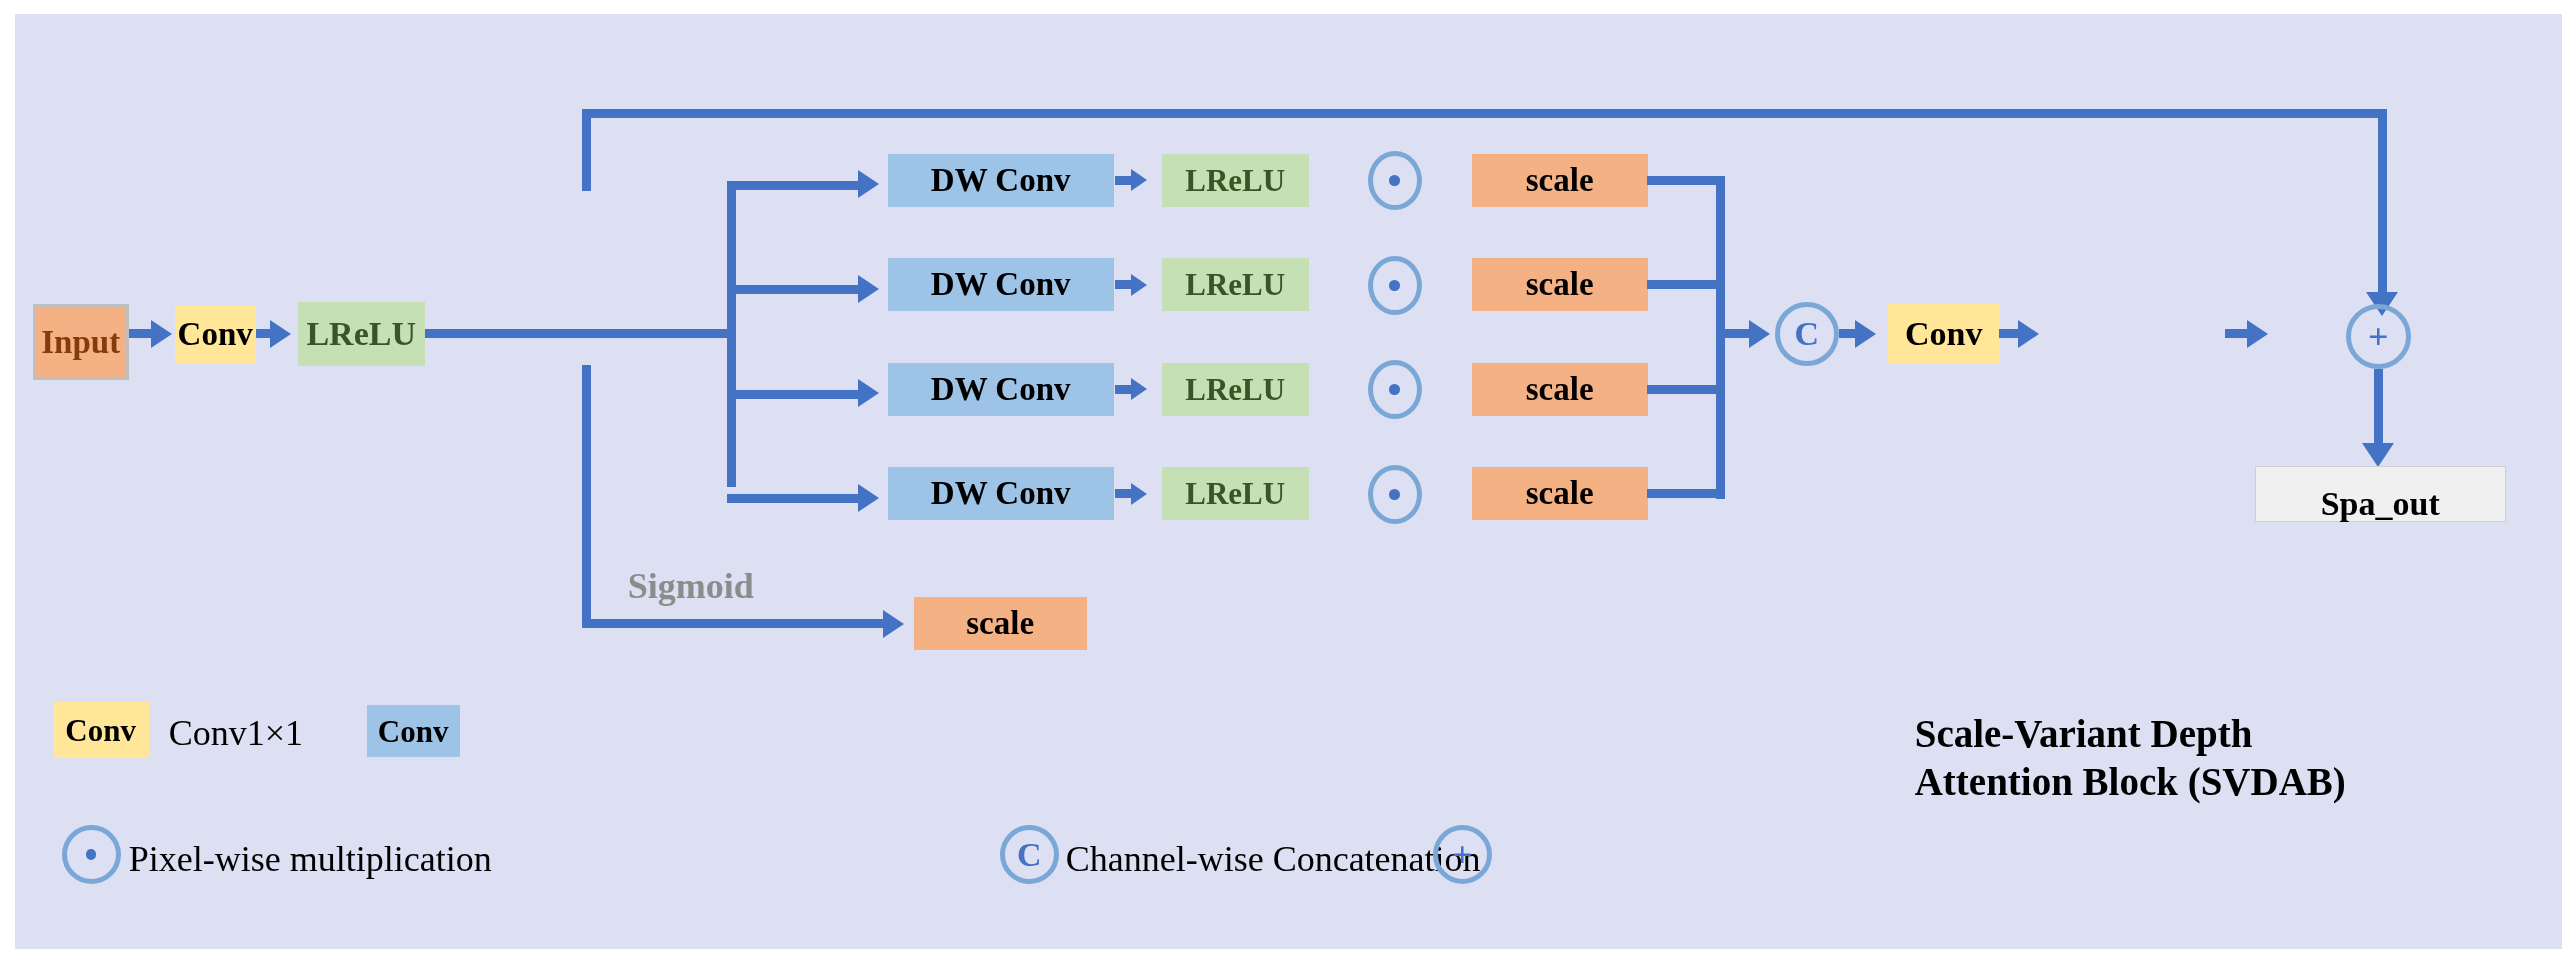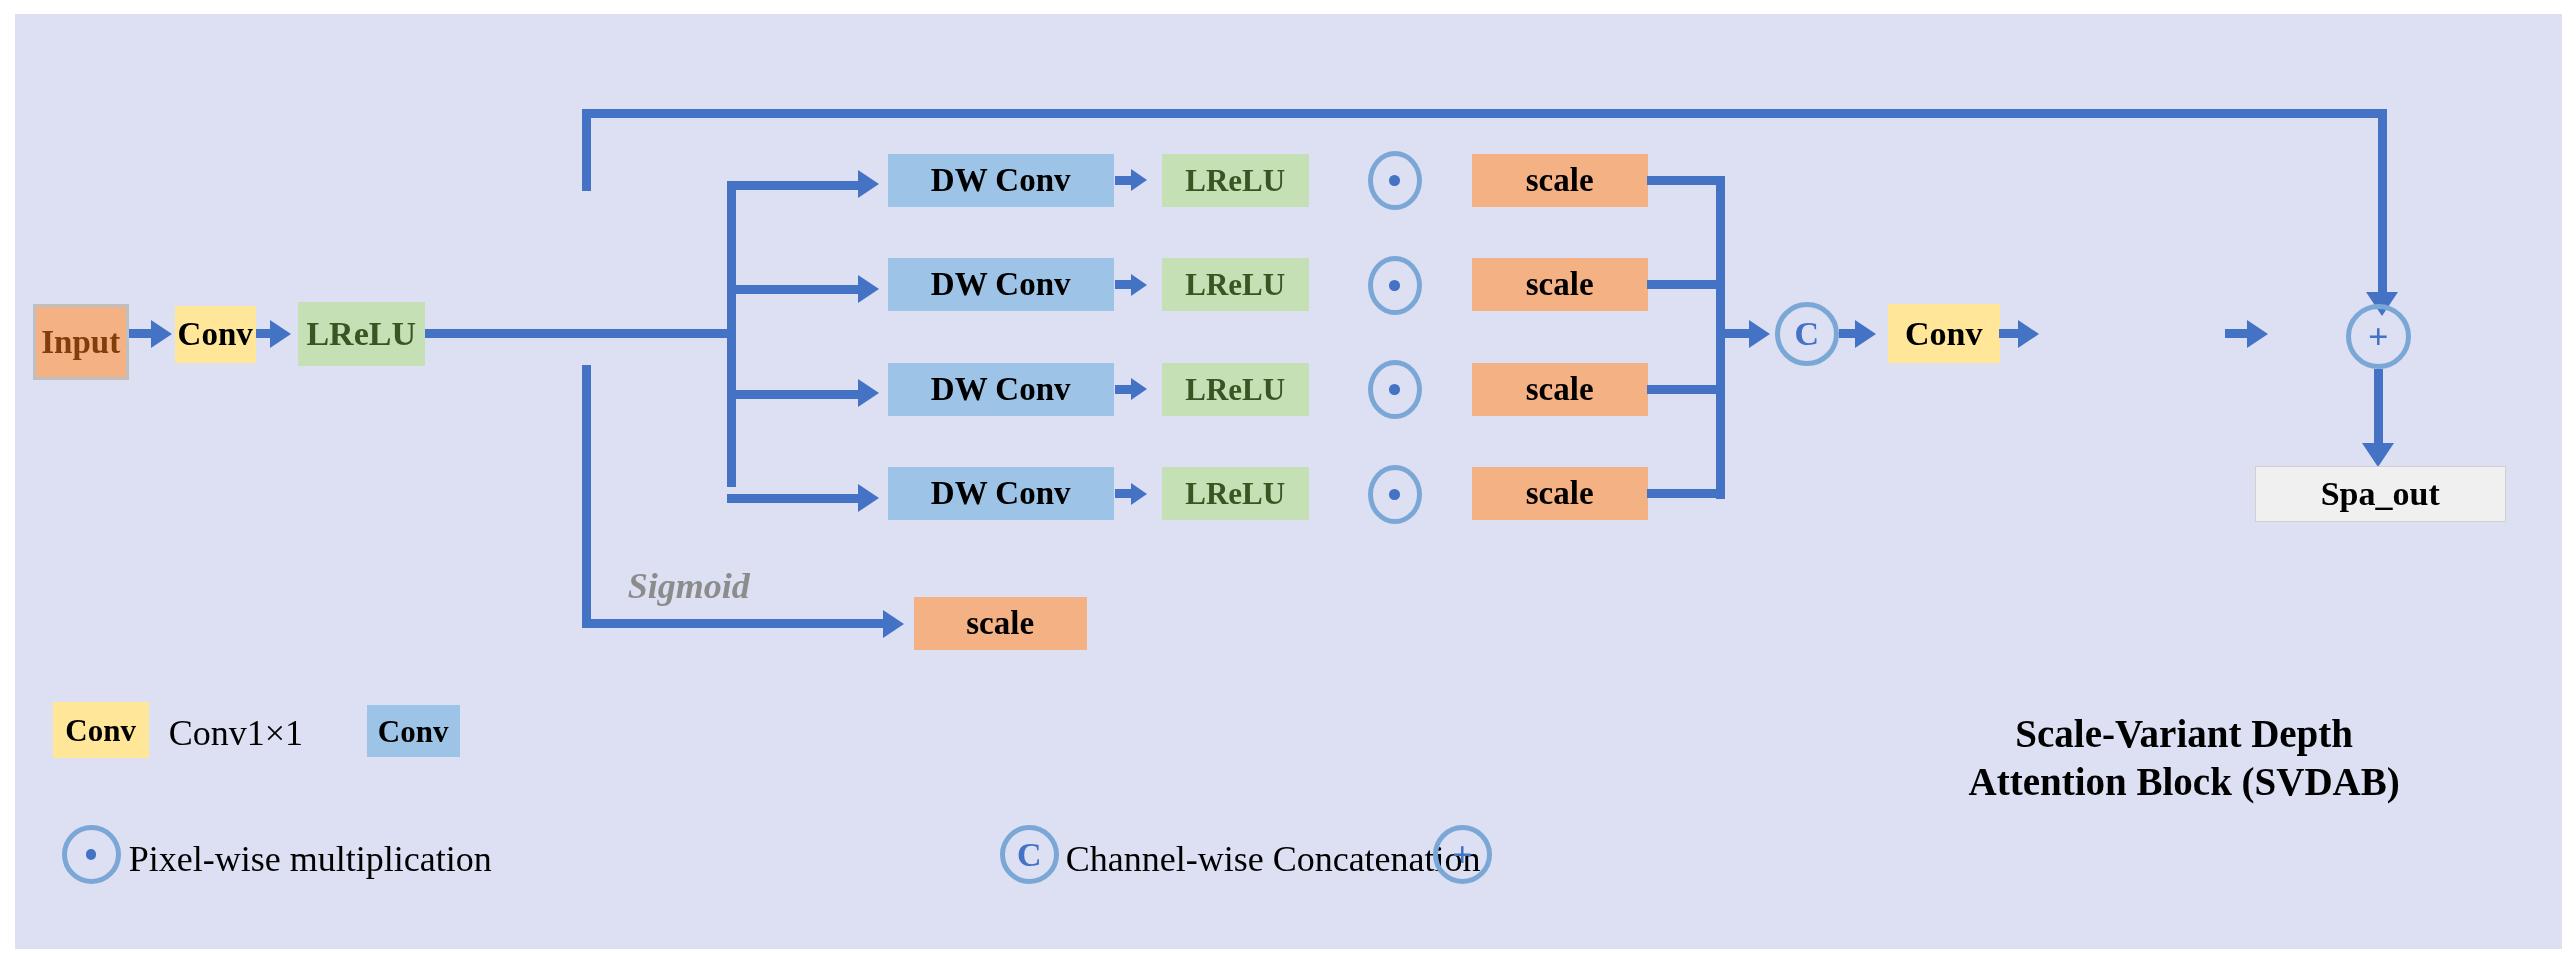--- a/index.html
+++ b/index.html
@@ -84,21 +84,21 @@
     color:#000000;
     font-weight:normal;
     white-space:nowrap;
   }
   .title-text{
     position:absolute;
     color:#000000;
     font-weight:bold;
     font-size:39px;
     line-height:1.22;
-    text-align:center;
+    text-align:left;
     white-space:pre-line;
   }
 </style>
 </head>
 <body>
 
 <div id="canvas">
   <div id="panel">
 
     <div class="vline" style="left:567px;top:95px;height:82px;"></div>
@@ -199,21 +199,21 @@
     </div>
     <div class="box b-orange" style="left:1457px;top:453px;width:176px;height:53px;font-size:33px;">
       <span>scale</span>
     </div>
     <div class="hline" style="left:1632px;top:475px;width:78px;"></div>
 
     <div class="vline" style="left:1701px;top:162px;height:323px;"></div>
     <div class="hline" style="left:1701px;top:315px;width:38px;"></div>
     <div class="arrow-r" style="left:1734px;top:306px;"></div>
 
-    <div class="sig-label" style="left:613px;top:551px;font-style:italic;">Sigmoid</div>
+    <div class="sig-label" style="left:613px;top:551px;">Sigmoid</div>
     <div class="hline" style="left:567px;top:605px;width:307px;"></div>
     <div class="arrow-r" style="left:868px;top:596px;"></div>
     <div class="box b-orange" style="left:899px;top:583px;width:173px;height:53px;font-size:33px;">
       <span>scale</span>
     </div>
 
     <div class="opcircle" style="left:1760px;top:288px;width:64px;height:64px;font-size:34px;">
       <span>C</span>
     </div>
     <div class="hline" style="left:1824px;top:315px;width:19.6px;"></div>
@@ -230,21 +230,21 @@
     <div class="hline" style="left:2210px;top:315px;width:25px;"></div>
     <div class="arrow-r" style="left:2232px;top:306px;"></div>
 
     <div class="opcircle" style="left:2331px;top:290px;width:65px;height:65px;font-size:36px;">
       <span>+</span>
     </div>
 
     <div class="vline" style="left:2359px;top:355px;height:79px;"></div>
     <div class="arrow-d" style="left:2347px;top:429px;"></div>
 
-    <div class="box b-gray" style="left:2240px;top:452px;width:251px;height:56px;font-size:34px;">
+    <div class="box b-gray" style="left:2240px;top:452px;width:251px;height:56px;font-size:34px;align-items:flex-end;">
       <span>Spa_out</span>
     </div>
 
     <div class="box b-yellow" style="left:38px;top:688px;width:96px;height:56px;font-size:31px;">
       <span>Conv</span>
     </div>
     <div class="legend-text" style="left:154px;top:698px;font-size:36px;">Conv1×1</div>
 
     <div class="box b-blue" style="left:352px;top:691px;width:93px;height:52px;font-size:31px;">
       <span>Conv</span>

